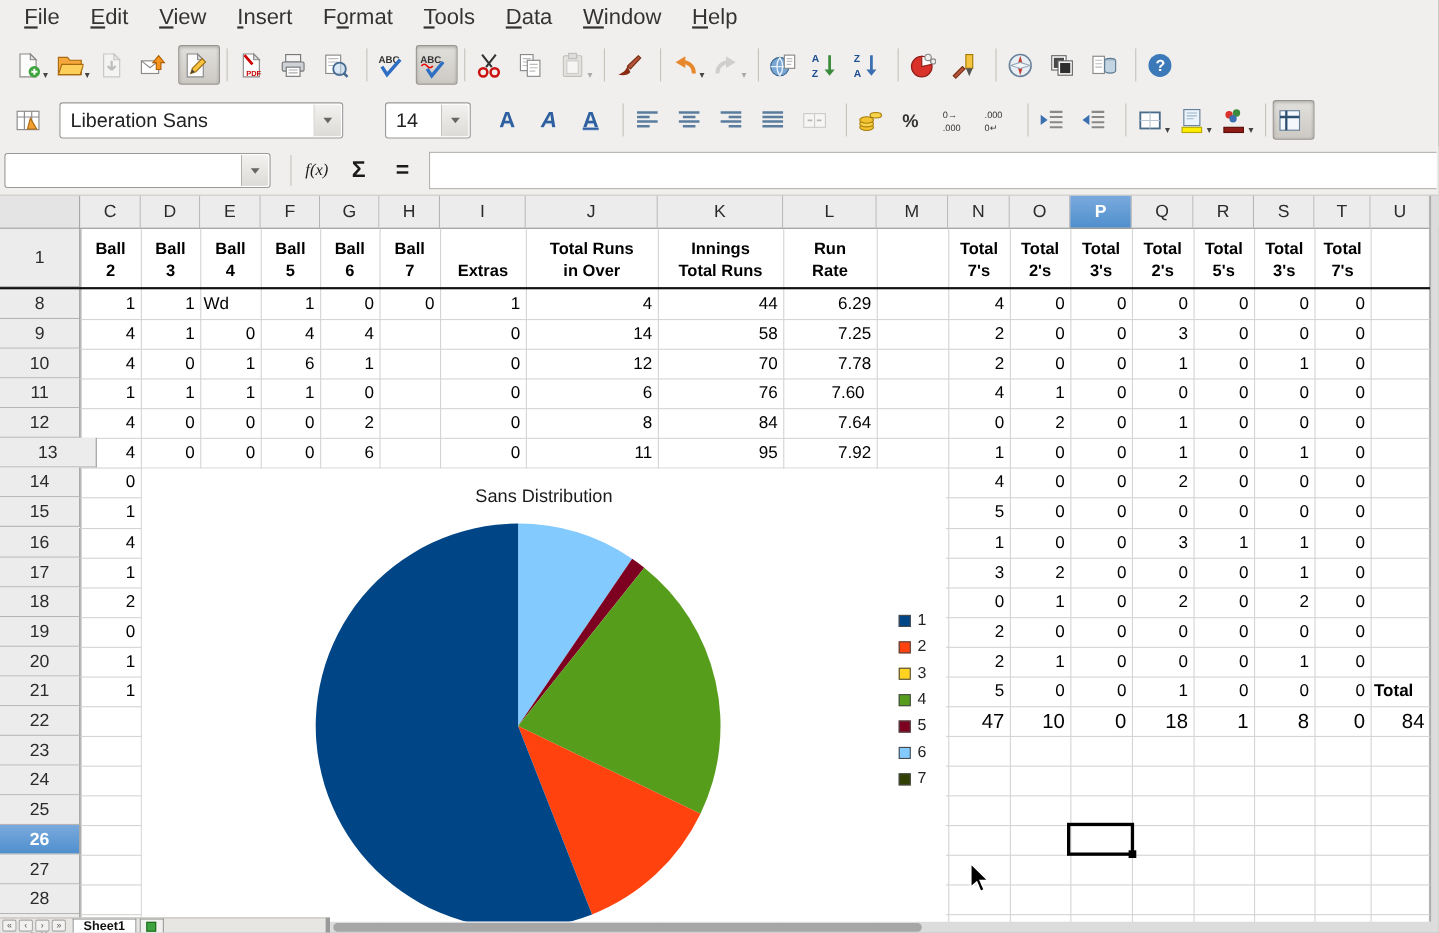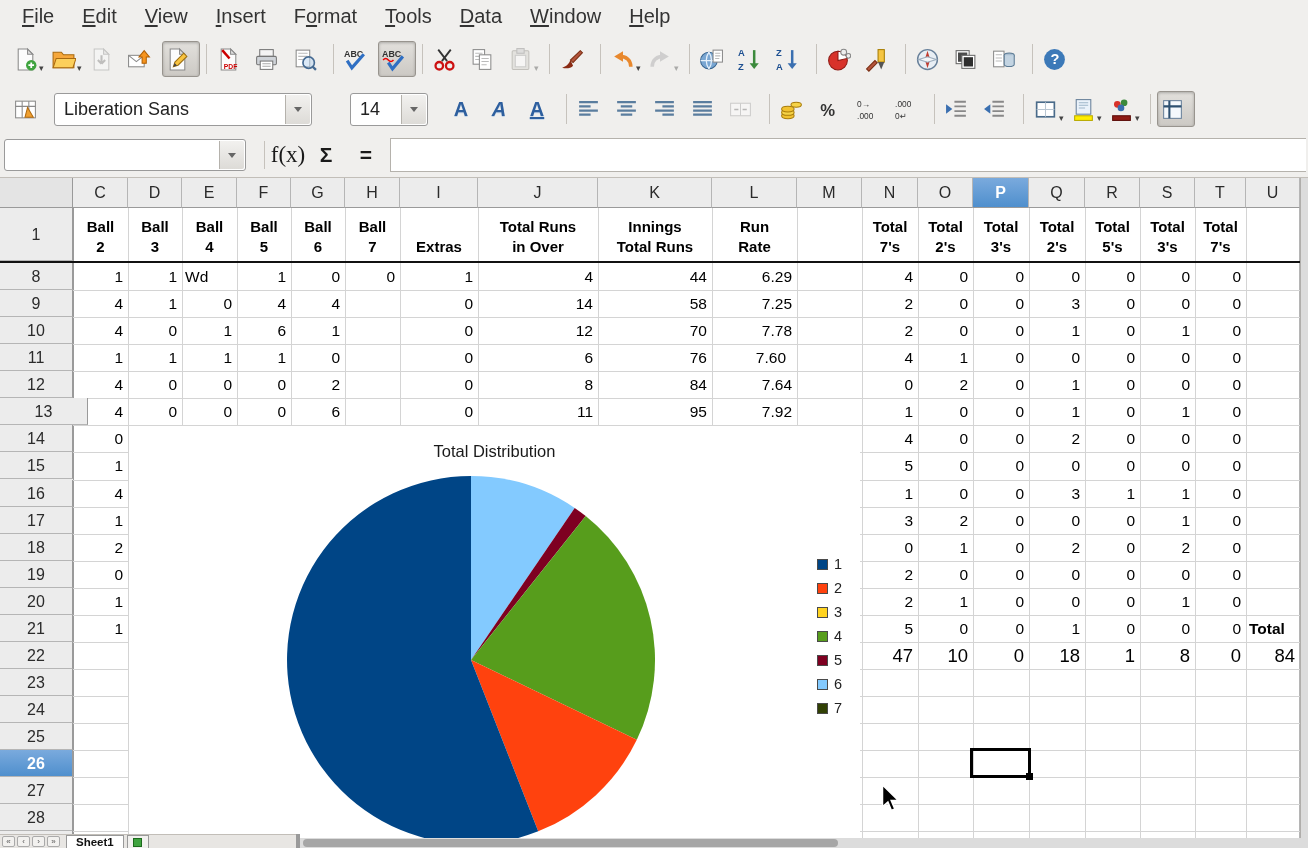--- a/index.html
+++ b/index.html
@@ -28,21 +28,21 @@
   .sizecombo{width:78px;margin-left:20px;}
   .sizecombo .comboinput{width:42px;}
   .combobtn{position:absolute;right:1px;top:1px;bottom:1px;width:24px;background:linear-gradient(#f2f1ef,#dddbd7);border-left:1px solid #b5b2ac;border-radius:0 2px 2px 0;display:flex;align-items:center;justify-content:center;}
   .tri{width:0;height:0;border-left:4.5px solid transparent;border-right:4.5px solid transparent;border-top:5px solid #666;}
   
   .formulabar{position:absolute;left:0;top:133px;width:100%;height:45px;background:#f0efed;border-bottom:1px solid #c2beb8;box-sizing:border-box;}
   .namebox{position:absolute;left:4px;top:6px;width:242px;height:32px;background:#fff;border:1px solid #9a9a9a;border-radius:3px;box-sizing:border-box;}
   .nbinput{position:absolute;left:0;top:0;width:206px;height:28px;border:none;outline:none;background:transparent;font-family:"Liberation Sans",sans-serif;font-size:19px;color:#222;padding:1px 0 0 9px;}
   .fbsep{position:absolute;left:264px;top:8px;width:1px;height:28px;background:#c6c2bc;}
   .fxbtn{position:absolute;top:6px;height:32px;width:36px;display:flex;align-items:center;justify-content:center;font-size:21px;color:#1a1a1a;font-weight:bold;}
-  #fxwiz{left:270px;font-weight:normal;font-family:"Liberation Serif",serif;font-size:23px;}
+  #fxwiz{left:270px;font-weight:normal;font-style:italic;font-family:"Liberation Serif",serif;font-size:15px;}
   #fxsum{left:308px;}
   #fxeq{left:348px;}
   .fml{position:absolute;left:390px;top:5px;width:916px;height:34px;background:#fff;border:1px solid #b5b2ac;border-right:none;outline:none;font-family:"Liberation Sans",sans-serif;font-size:16px;box-sizing:border-box;}
   
   #gridlayer{position:absolute;inset:0;z-index:1;}
   #gridlayer > div{position:absolute;box-sizing:border-box;}
   .colhdr{font-size:16px;color:#2b2b2b;text-align:center;line-height:29px;background:#ececec;border-right:1px solid #b5b5b5;border-bottom:1px solid #9a9a9a;}
   .rowhdr{font-size:16px;color:#2b2b2b;text-align:center;background:#ececec;border-right:1px solid #9a9a9a;border-bottom:1px solid #b5b5b5;}
   .selhdr{background:linear-gradient(#7aaadd,#4f8fcd) !important;color:#fff !important;font-weight:bold;}
   .r1hdr{display:flex;flex-direction:column;justify-content:flex-end;align-items:center;font-weight:bold;font-size:15px;line-height:20px;color:#000;padding-bottom:4px;text-align:center;white-space:nowrap;}
@@ -758,21 +758,21 @@
       <div class="cell big" style="left: 973px; top: 642px; width: 56px; height: 27px; line-height: 27px;">0</div>
       <div class="cell big" style="left: 1029px; top: 642px; width: 56px; height: 27px; line-height: 27px;">18</div>
       <div class="cell big" style="left: 1085px; top: 642px; width: 55px; height: 27px; line-height: 27px;">1</div>
       <div class="cell big" style="left: 1140px; top: 642px; width: 55px; height: 27px; line-height: 27px;">8</div>
       <div class="cell big" style="left: 1195px; top: 642px; width: 51px; height: 27px; line-height: 27px;">0</div>
       <div class="cell big" style="left: 1246px; top: 642px; width: 54px; height: 27px; line-height: 27px;">84</div>
       <div style="left: 0px; top: 261px; width: 1300px; height: 2px; background: rgb(17, 17, 17);"></div>
     </div>
 
   <div class="chartbox">
-    <div class="charttitle">Total Distribution</div>
+    <div class="charttitle">Sans Distribution</div>
     <svg id="pie" width="731" height="412" viewBox="0 0 731 412">
         <path d="M342,234 L342.0,50.0 A184,184 0 0 1 445.7,82.0 Z" fill="#83caff"></path>
         <path d="M342,234 L445.7,82.0 A184,184 0 0 1 456.7,90.1 Z" fill="#7e0021"></path>
         <path d="M342,234 L456.7,90.1 A184,184 0 0 1 507.8,313.8 Z" fill="#579d1c"></path>
         <path d="M342,234 L507.8,313.8 A184,184 0 0 1 409.2,405.3 Z" fill="#ff420e"></path>
         <path d="M342,234 L409.2,405.3 A184,184 0 1 1 342.0,50.0 Z" fill="#004586"></path>
       </svg>
     <div id="legend">
         <div class="lgrow" style="top: 130px;">
           <span class="lgsq" style="background:#004586"></span>

